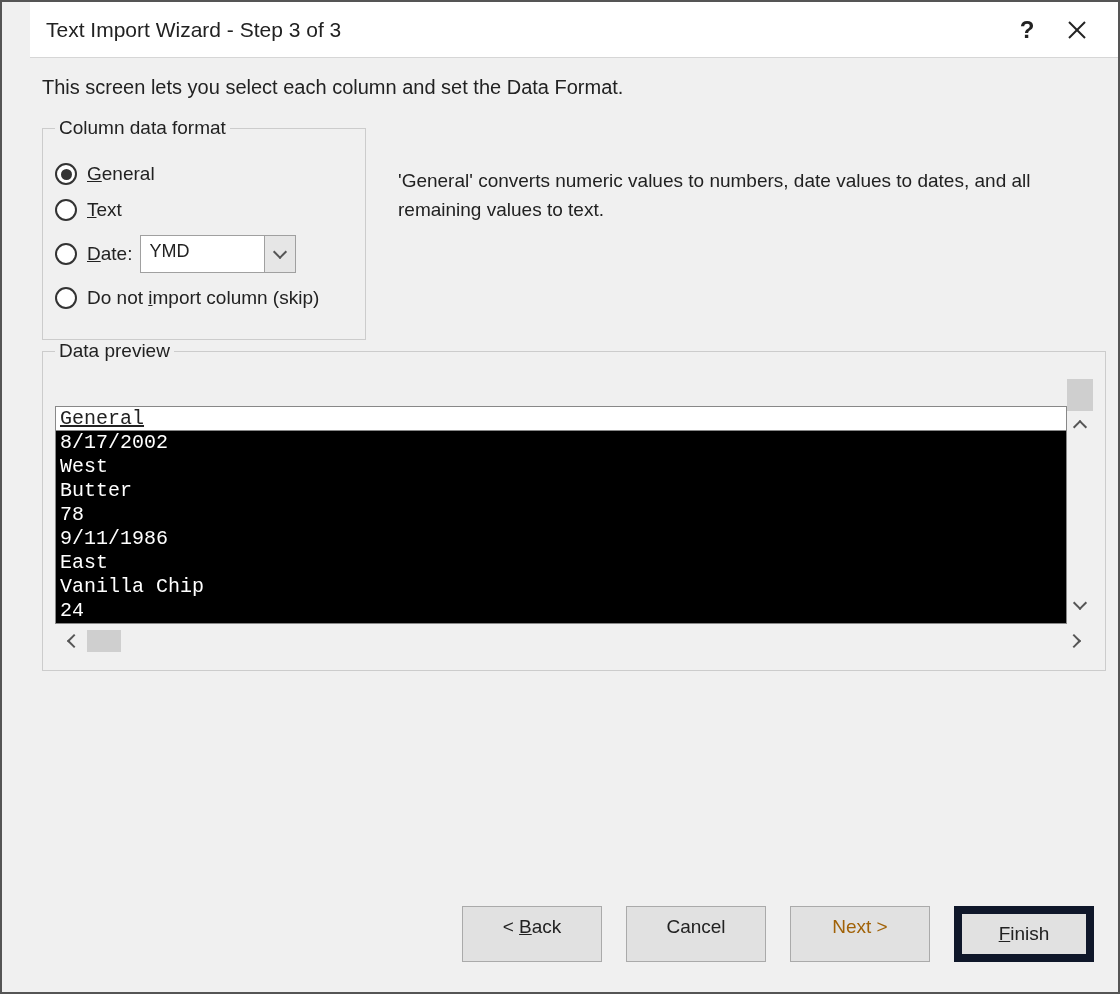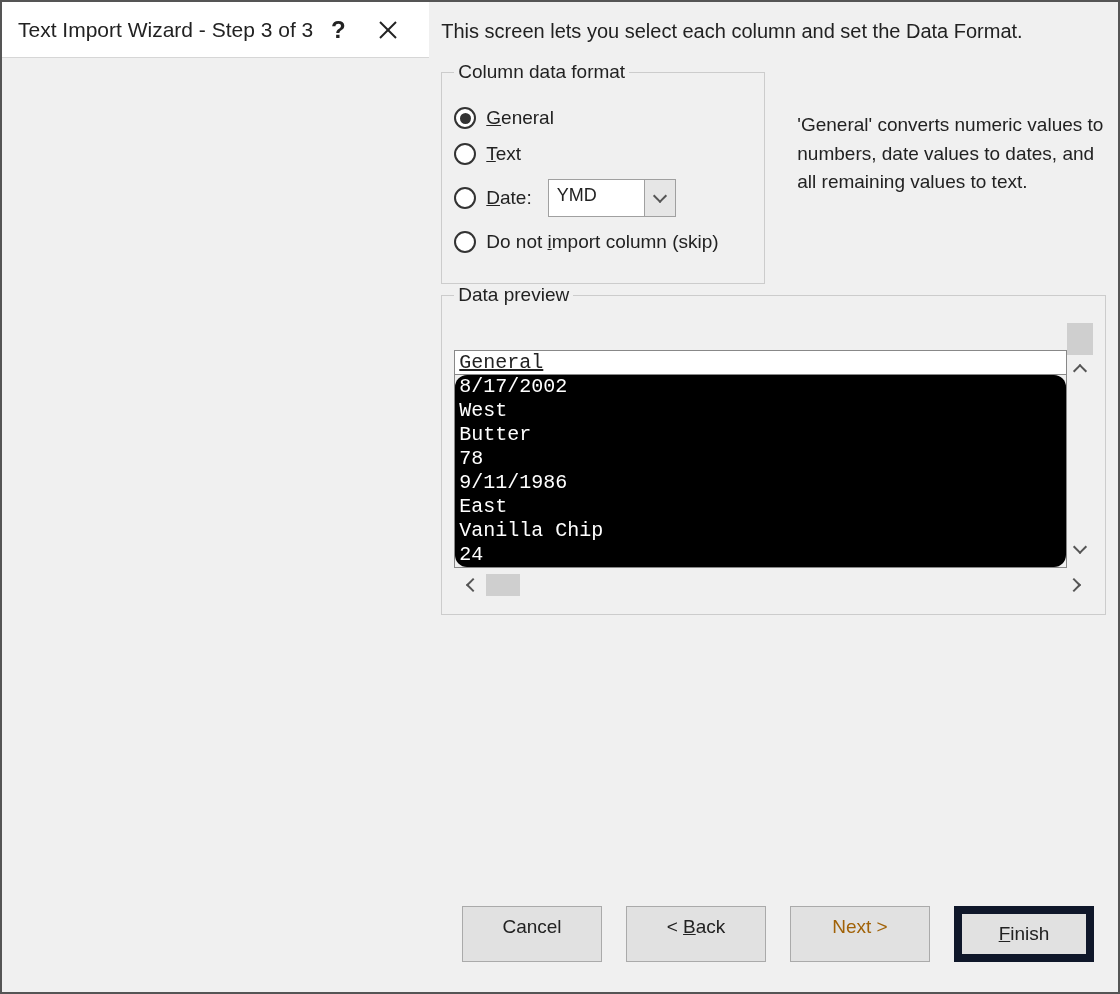--- a/index.html
+++ b/index.html
@@ -9,21 +9,22 @@
     font-size: 18px;
     color: #222;
     background: #fff;
   }
   .window {
     width: 1120px;
     height: 994px;
     border: 2px solid #555;
     background: #f0f0f0;
     display: flex;
-    flex-direction: row;
+    flex-direction: column;
+    padding-left: 28px;
   }
   .titlebar {
     height: 56px;
     background: #fff;
     display: flex;
     align-items: center;
     padding: 0 16px 0 16px;
     border-bottom: 1px solid #d6d6d6;
   }
   .title {
@@ -86,22 +87,22 @@
   }
   .radio.selected::after {
     content: "";
     width: 11px;
     height: 11px;
     background: #333;
     border-radius: 50%;
   }
   .radio-label .ul { text-decoration: underline; }
   .date-select {
-    margin-left: 16px;
-    width: 128px;
+    margin-left: 8px;
+    width: 156px;
     height: 38px;
     background: #fff;
     border: 1px solid #a0a0a0;
     display: inline-flex;
     align-items: stretch;
   }
   .date-select .val {
     flex: 1;
     padding: 5px 8px;
     font-size: 18px;
@@ -176,21 +177,20 @@
   .col-data {
     flex: 1;
     background: #000;
     color: #fff;
     font-family: "Courier New", monospace;
     font-size: 20px;
     line-height: 24px;
     padding: 0 4px;
     overflow: hidden;
     white-space: pre;
-    border-radius: 12px;
   }
   .vscroll {
     width: 26px;
     background: #f0f0f0;
     display: flex;
     flex-direction: column;
     justify-content: space-between;
     align-items: center;
     padding: 14px 0;
   }
@@ -312,19 +312,19 @@
           <span class="thumb"></span>
           <span class="spacer"></span>
           <span class="arr right"></span>
         </div>
       </div>
     </fieldset>
 
     <div style="flex:1"></div>
 
     <div class="button-row">
+      <div class="btn">&lt; <span class="ul">B</span>ack</div>
       <div class="btn">Cancel</div>
-      <div class="btn">&lt; <span class="ul">B</span>ack</div>
       <div class="btn disabled">Next &gt;</div>
       <div class="btn default"><span class="ul">F</span>inish</div>
     </div>
   </div>
 </div>
 
 </body></html>

